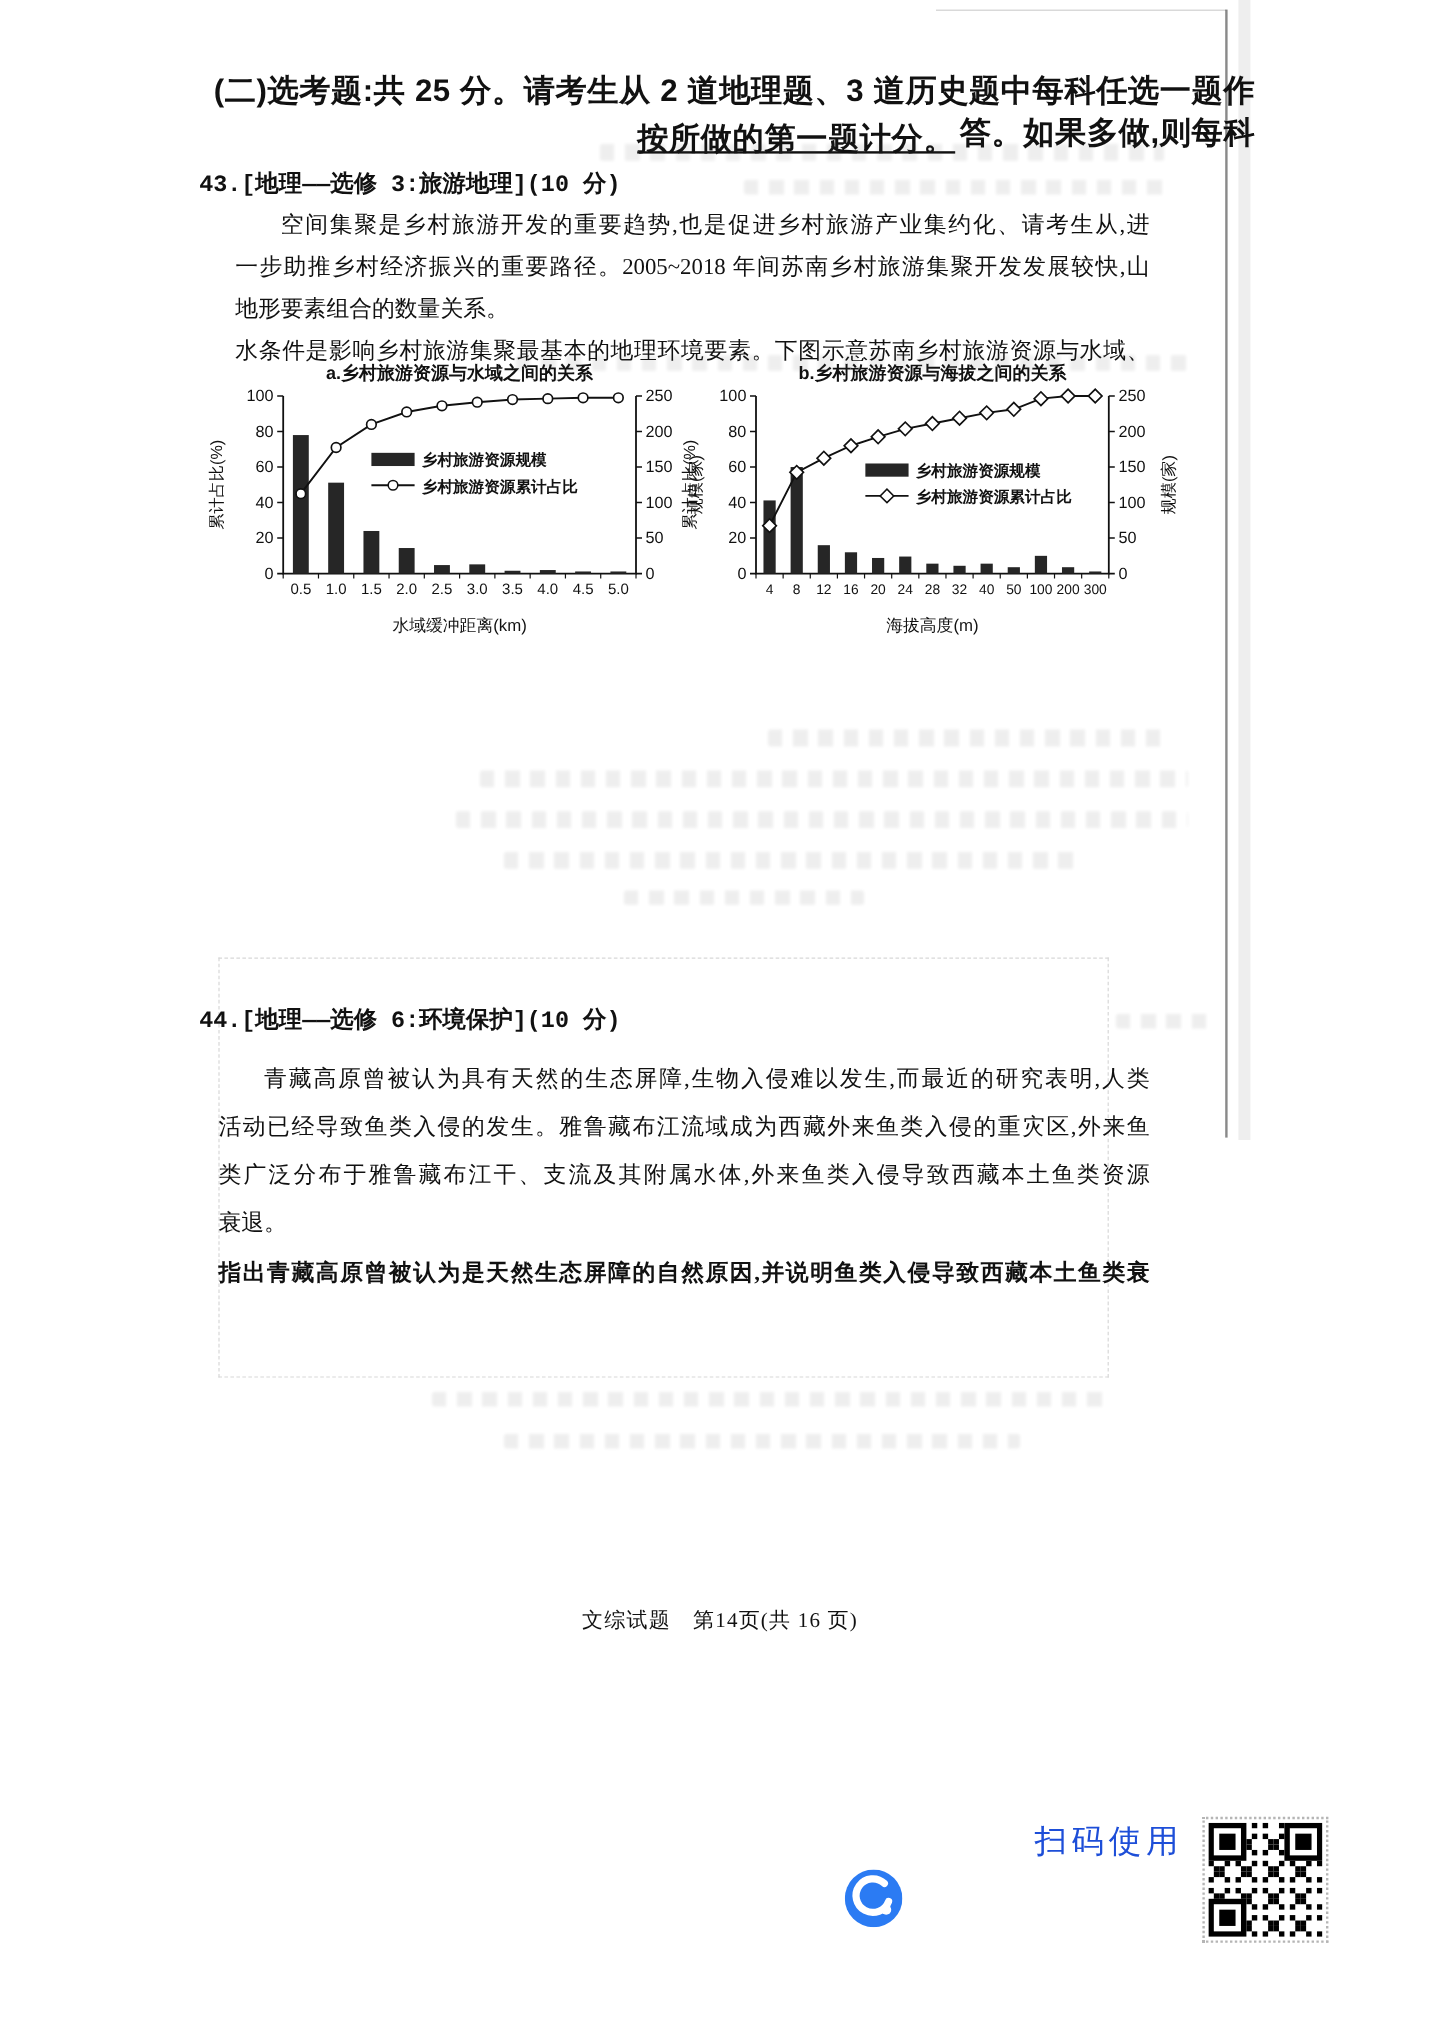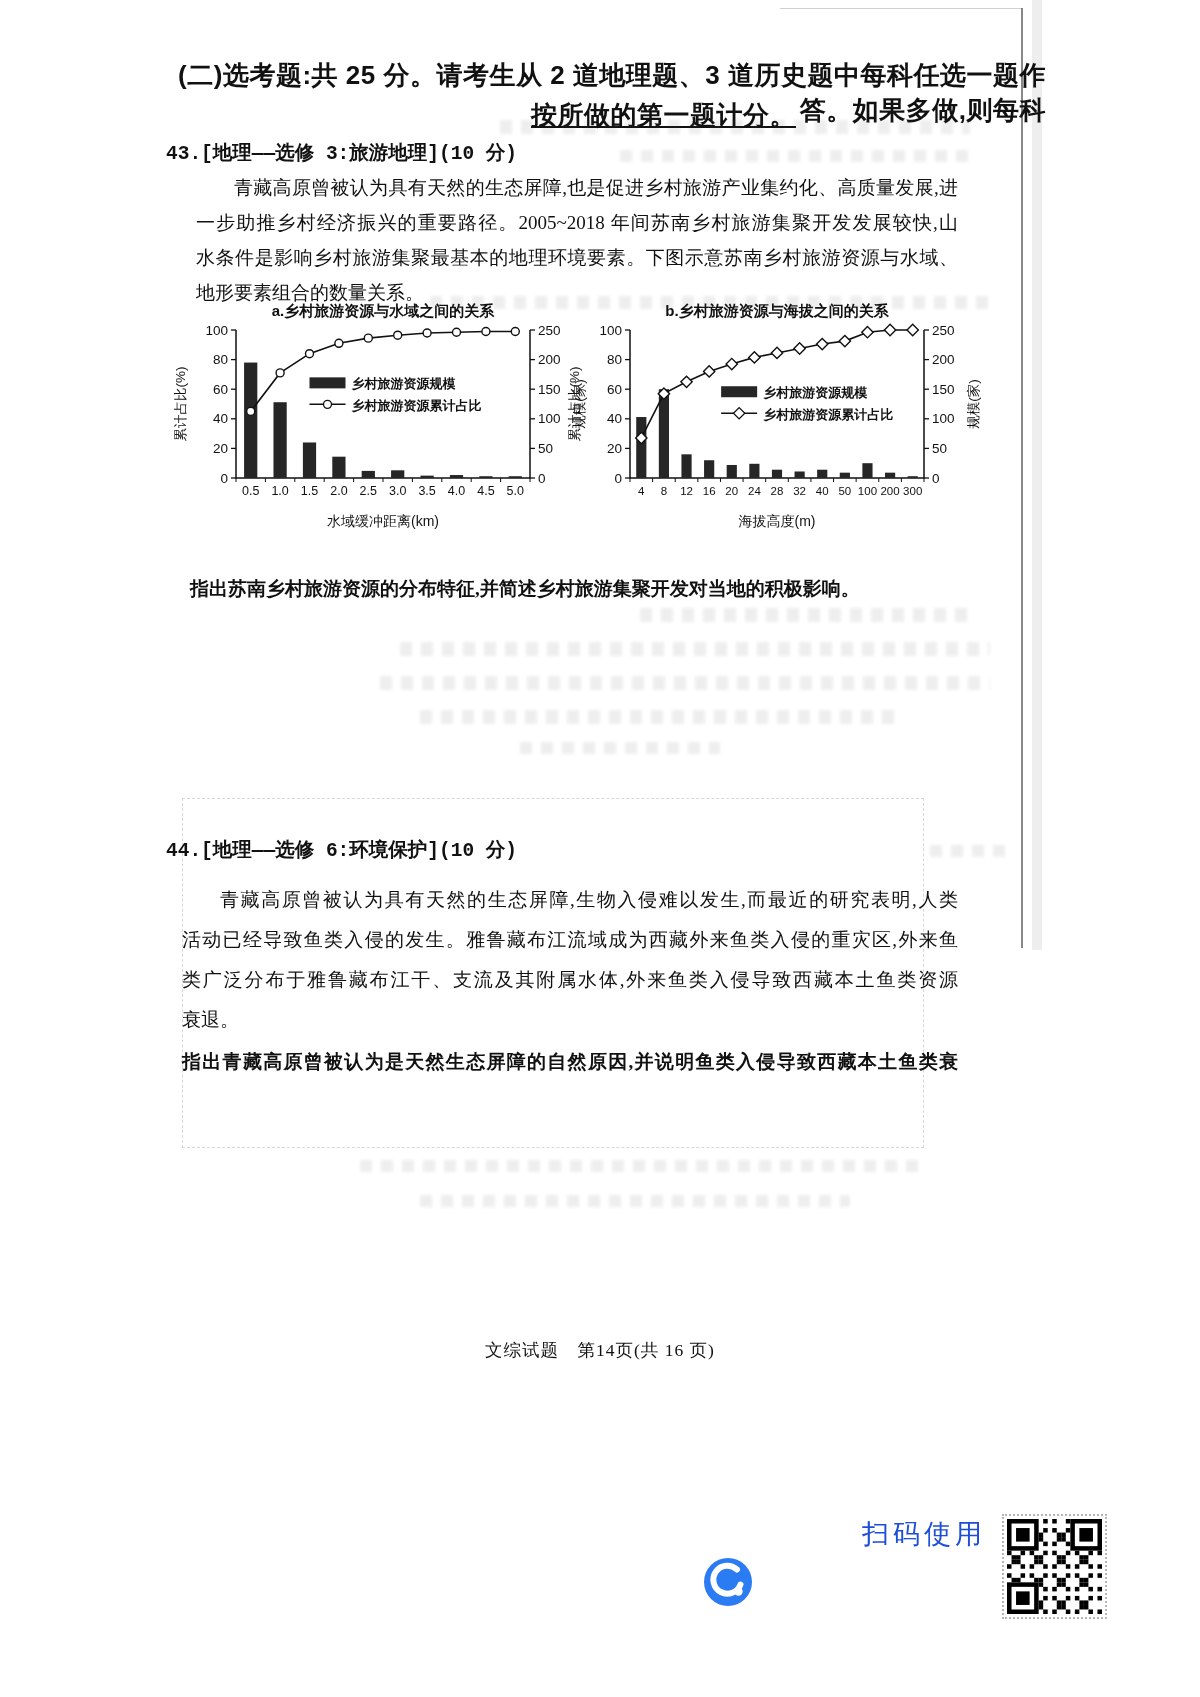--- a/index.html
+++ b/index.html
@@ -46,24 +46,24 @@
   <div class="abs hline" style="left:780px;top:8px;width:242px;"></div>
   <div class="abs vline" style="left:1021px;top:8px;height:940px;"></div>
   <div class="abs gray-strip" style="left:1032px;top:0px;height:950px;"></div>
 
   <div class="abs hdr" style="left:166px;top:58px;width:880px;">(二)选考题:共 25 分。请考生从 2 道地理题、3 道历史题中每科任选一题作答。如果多做,则每科</div>
   <div class="abs hdr" style="left:196px;top:98px;width:600px;text-decoration:underline;">按所做的第一题计分。</div>
 
   <div class="abs qhead" style="left:166px;top:139px;">43.[地理——选修 3:旅游地理](10 分)</div>
 
   <div class="abs para" style="left:196px;top:170px;width:762px;">
-    <div class="jline indent">青藏高原曾被认为具有天然的生态屏障,也是促进乡村旅游产业集约化、高质量发展,进</div>
+    <div class="jline indent">空间集聚是乡村旅游开发的重要趋势,也是促进乡村旅游产业集约化、请考生从,进</div>
     <div class="jline">一步助推乡村经济振兴的重要路径。2005~2018 年间苏南乡村旅游集聚开发发展较快,山</div>
+    <div class="jline jlast">地形要素组合的数量关系。</div>
     <div class="jline">水条件是影响乡村旅游集聚最基本的地理环境要素。下图示意苏南乡村旅游资源与水域、</div>
-    <div class="jline jlast">地形要素组合的数量关系。</div>
   </div>
 
   <div class="abs chart-box" style="left:172px;top:300px;"><svg width="420" height="232" viewBox="0 0 420 232" fill="#111" font-family="'Liberation Sans','DejaVu Sans',sans-serif">
         <text x="211" y="16" text-anchor="middle" font-size="15" font-weight="bold">a.乡村旅游资源与水域之间的关系</text>
         <path d="M64 30 L64 178 L358 178 L358 30" fill="none" stroke="#111" stroke-width="1.5"></path>
         <line x1="59" y1="178" x2="64" y2="178" stroke="#111" stroke-width="1.3"></line>
         <text x="56" y="182.5" text-anchor="end" font-size="13.5">0</text>
         <line x1="59" y1="148.4" x2="64" y2="148.4" stroke="#111" stroke-width="1.3"></line>
         <text x="56" y="152.9" text-anchor="end" font-size="13.5">20</text>
         <line x1="59" y1="118.8" x2="64" y2="118.8" stroke="#111" stroke-width="1.3"></line>
@@ -221,21 +221,20 @@
         <rect x="155.14" y="86.24000000000001" width="36" height="11" fill="#262626"></rect>
         <text x="197.14" y="96.74000000000001" font-size="13" font-weight="bold">乡村旅游资源规模</text>
         <line x1="155.14" y1="113.24000000000001" x2="191.14" y2="113.24000000000001" stroke="#111" stroke-width="1.5"></line>
         <rect x="169.14" y="109.24000000000001" width="8" height="8" fill="#fff" stroke="#111" stroke-width="1.3" transform="rotate(45 173.14 113.24000000000001)"></rect>
         <text x="197.14" y="118.74000000000001" font-size="13" font-weight="bold">乡村旅游资源累计占比</text>
         <text x="211" y="226" text-anchor="middle" font-size="14">海拔高度(m)</text>
         <text x="13" y="104" transform="rotate(-90 13 104)" text-anchor="middle" font-size="13.5">累计占比(%)</text>
         <text x="412" y="104" transform="rotate(-90 412 104)" text-anchor="middle" font-size="13.5">规模(家)</text>
       </svg></div>
 
-  <div class="abs question" style="left:190px;top:576px;width:780px;">指出苏南乡村旅游资源的分布特征,并简述乡村旅游集聚开发对当地的积极影响。</div>
 
   <div class="abs ghost" style="left:500px;top:120px;width:470px;height:14px;"></div>
   <div class="abs ghost" style="left:620px;top:150px;width:350px;height:12px;"></div>
   <div class="abs ghost" style="left:430px;top:296px;width:560px;height:13px;"></div>
   <div class="abs ghost" style="left:640px;top:608px;width:330px;height:14px;"></div>
   <div class="abs ghost" style="left:400px;top:642px;width:590px;height:14px;"></div>
   <div class="abs ghost" style="left:380px;top:676px;width:610px;height:14px;"></div>
   <div class="abs ghost" style="left:420px;top:710px;width:480px;height:14px;"></div>
   <div class="abs ghost" style="left:520px;top:742px;width:200px;height:12px;"></div>
   <div class="abs ghost" style="left:930px;top:845px;width:80px;height:12px;"></div>

